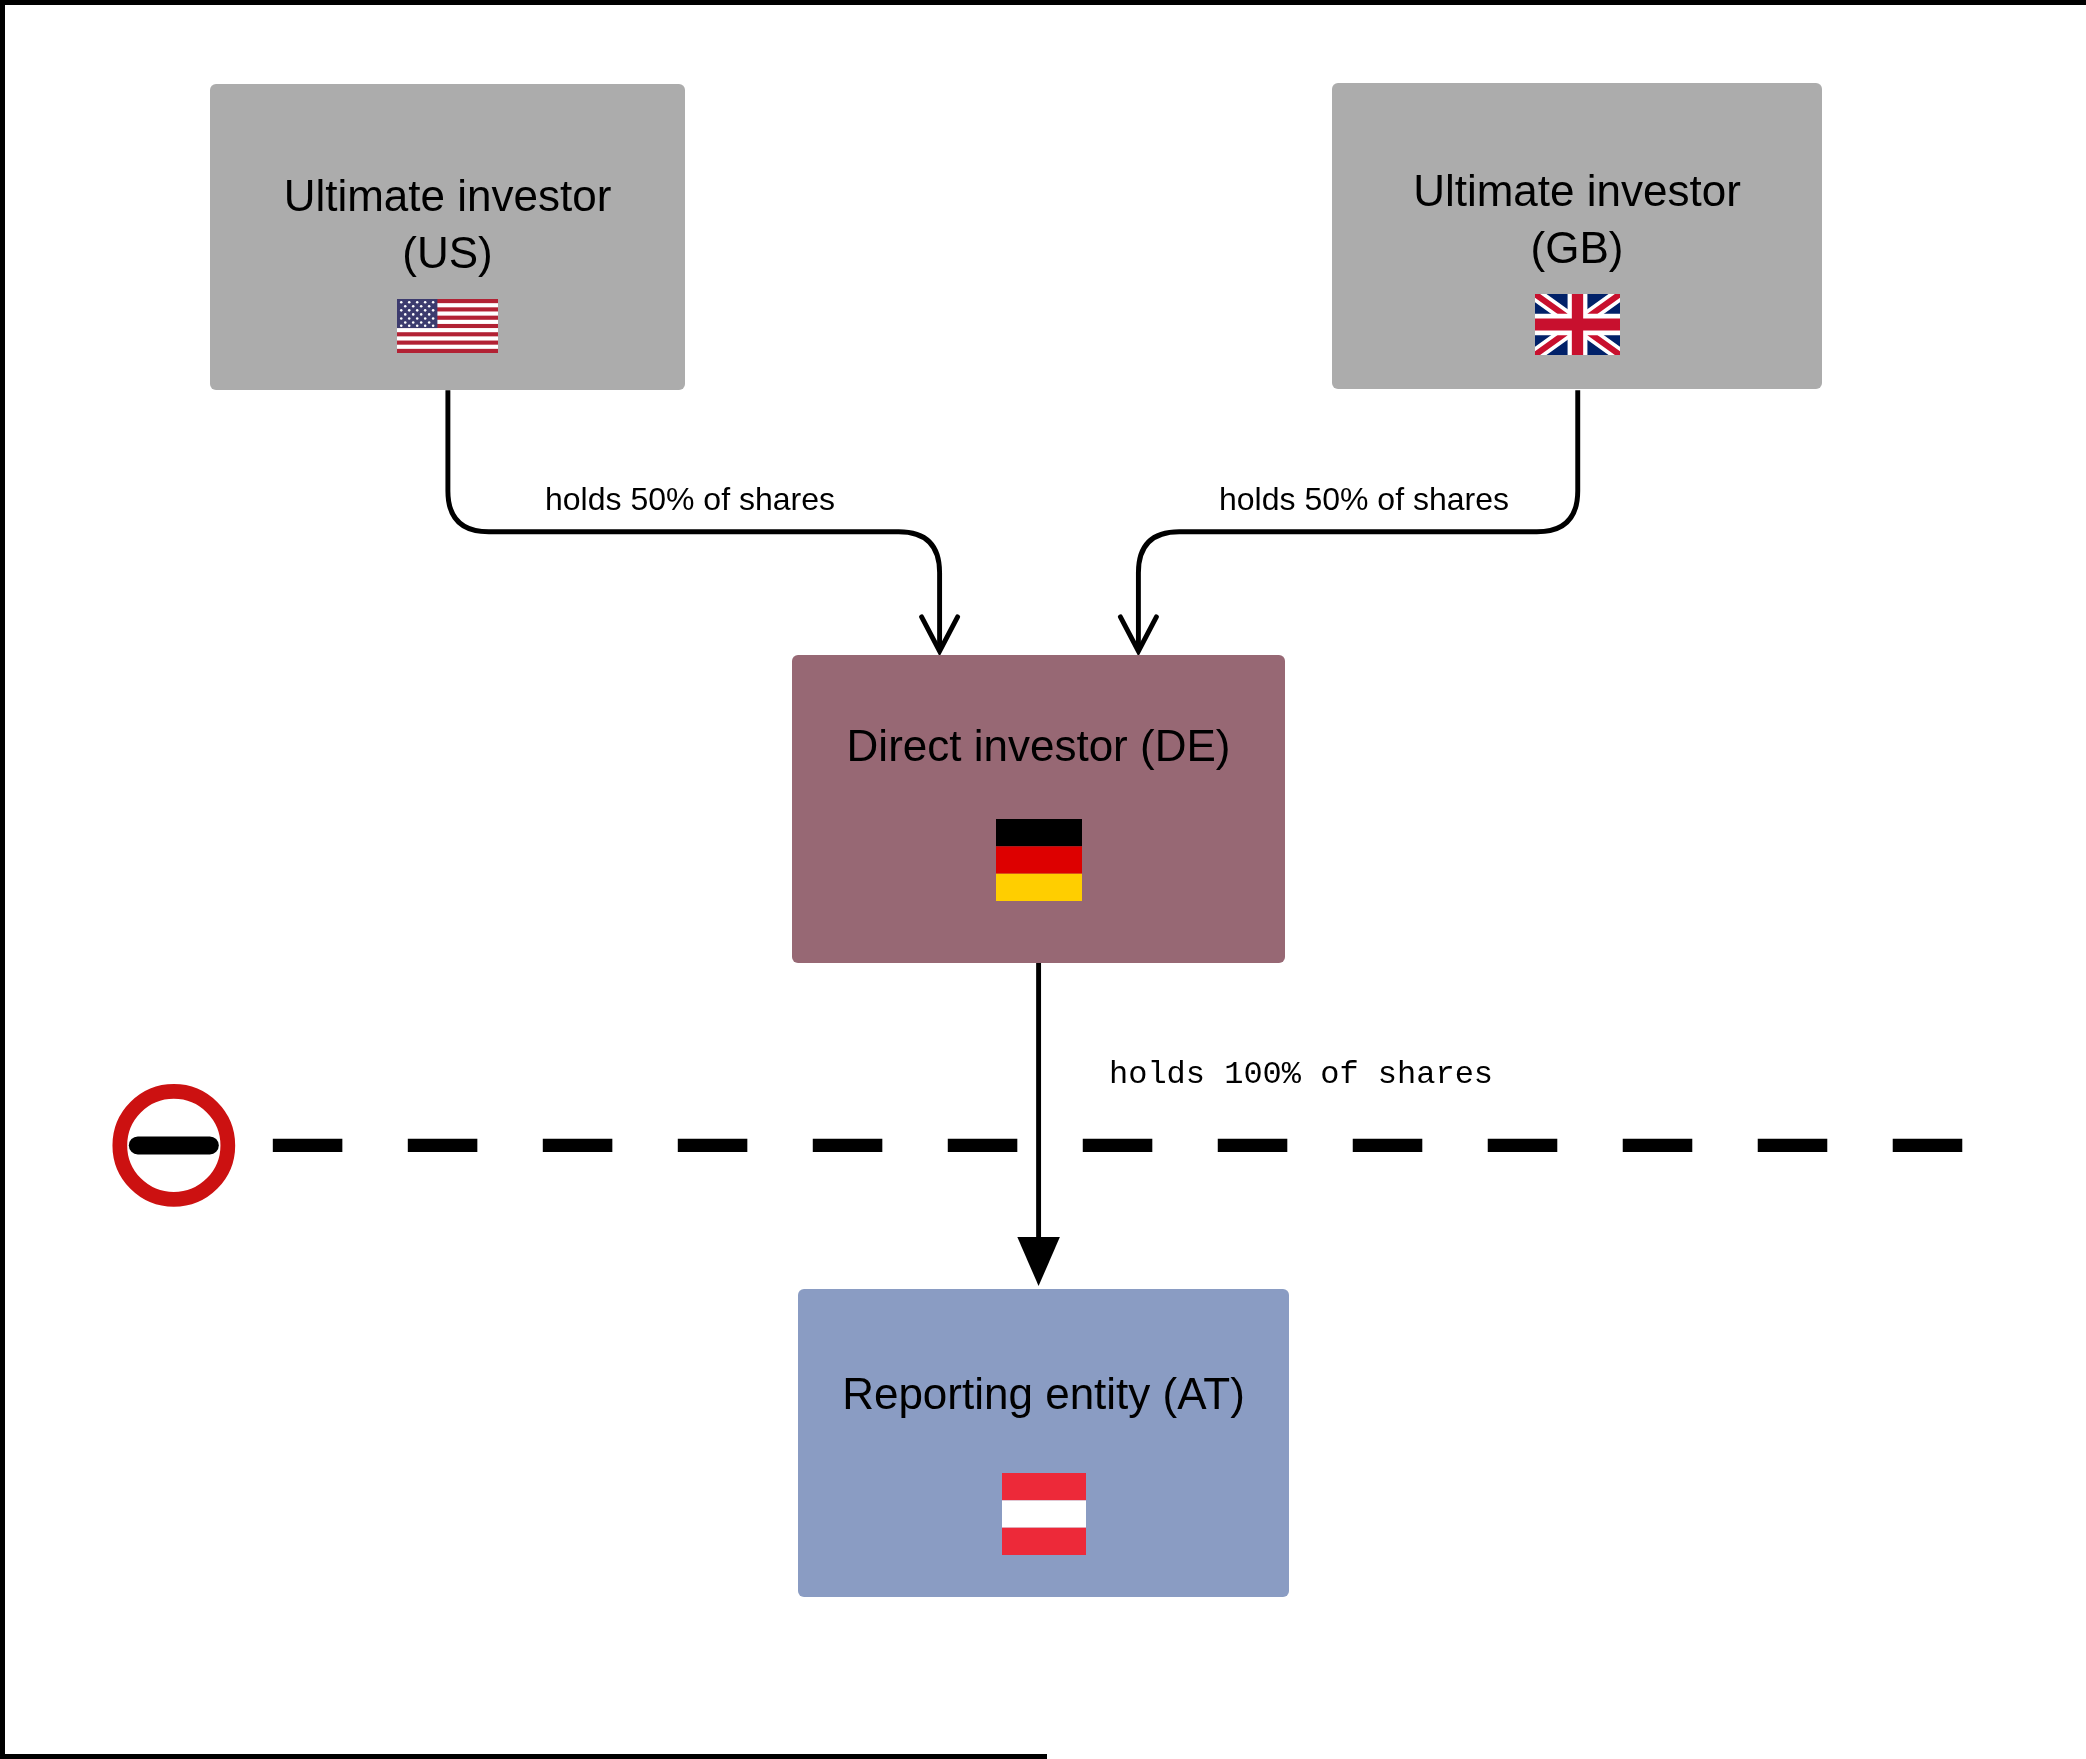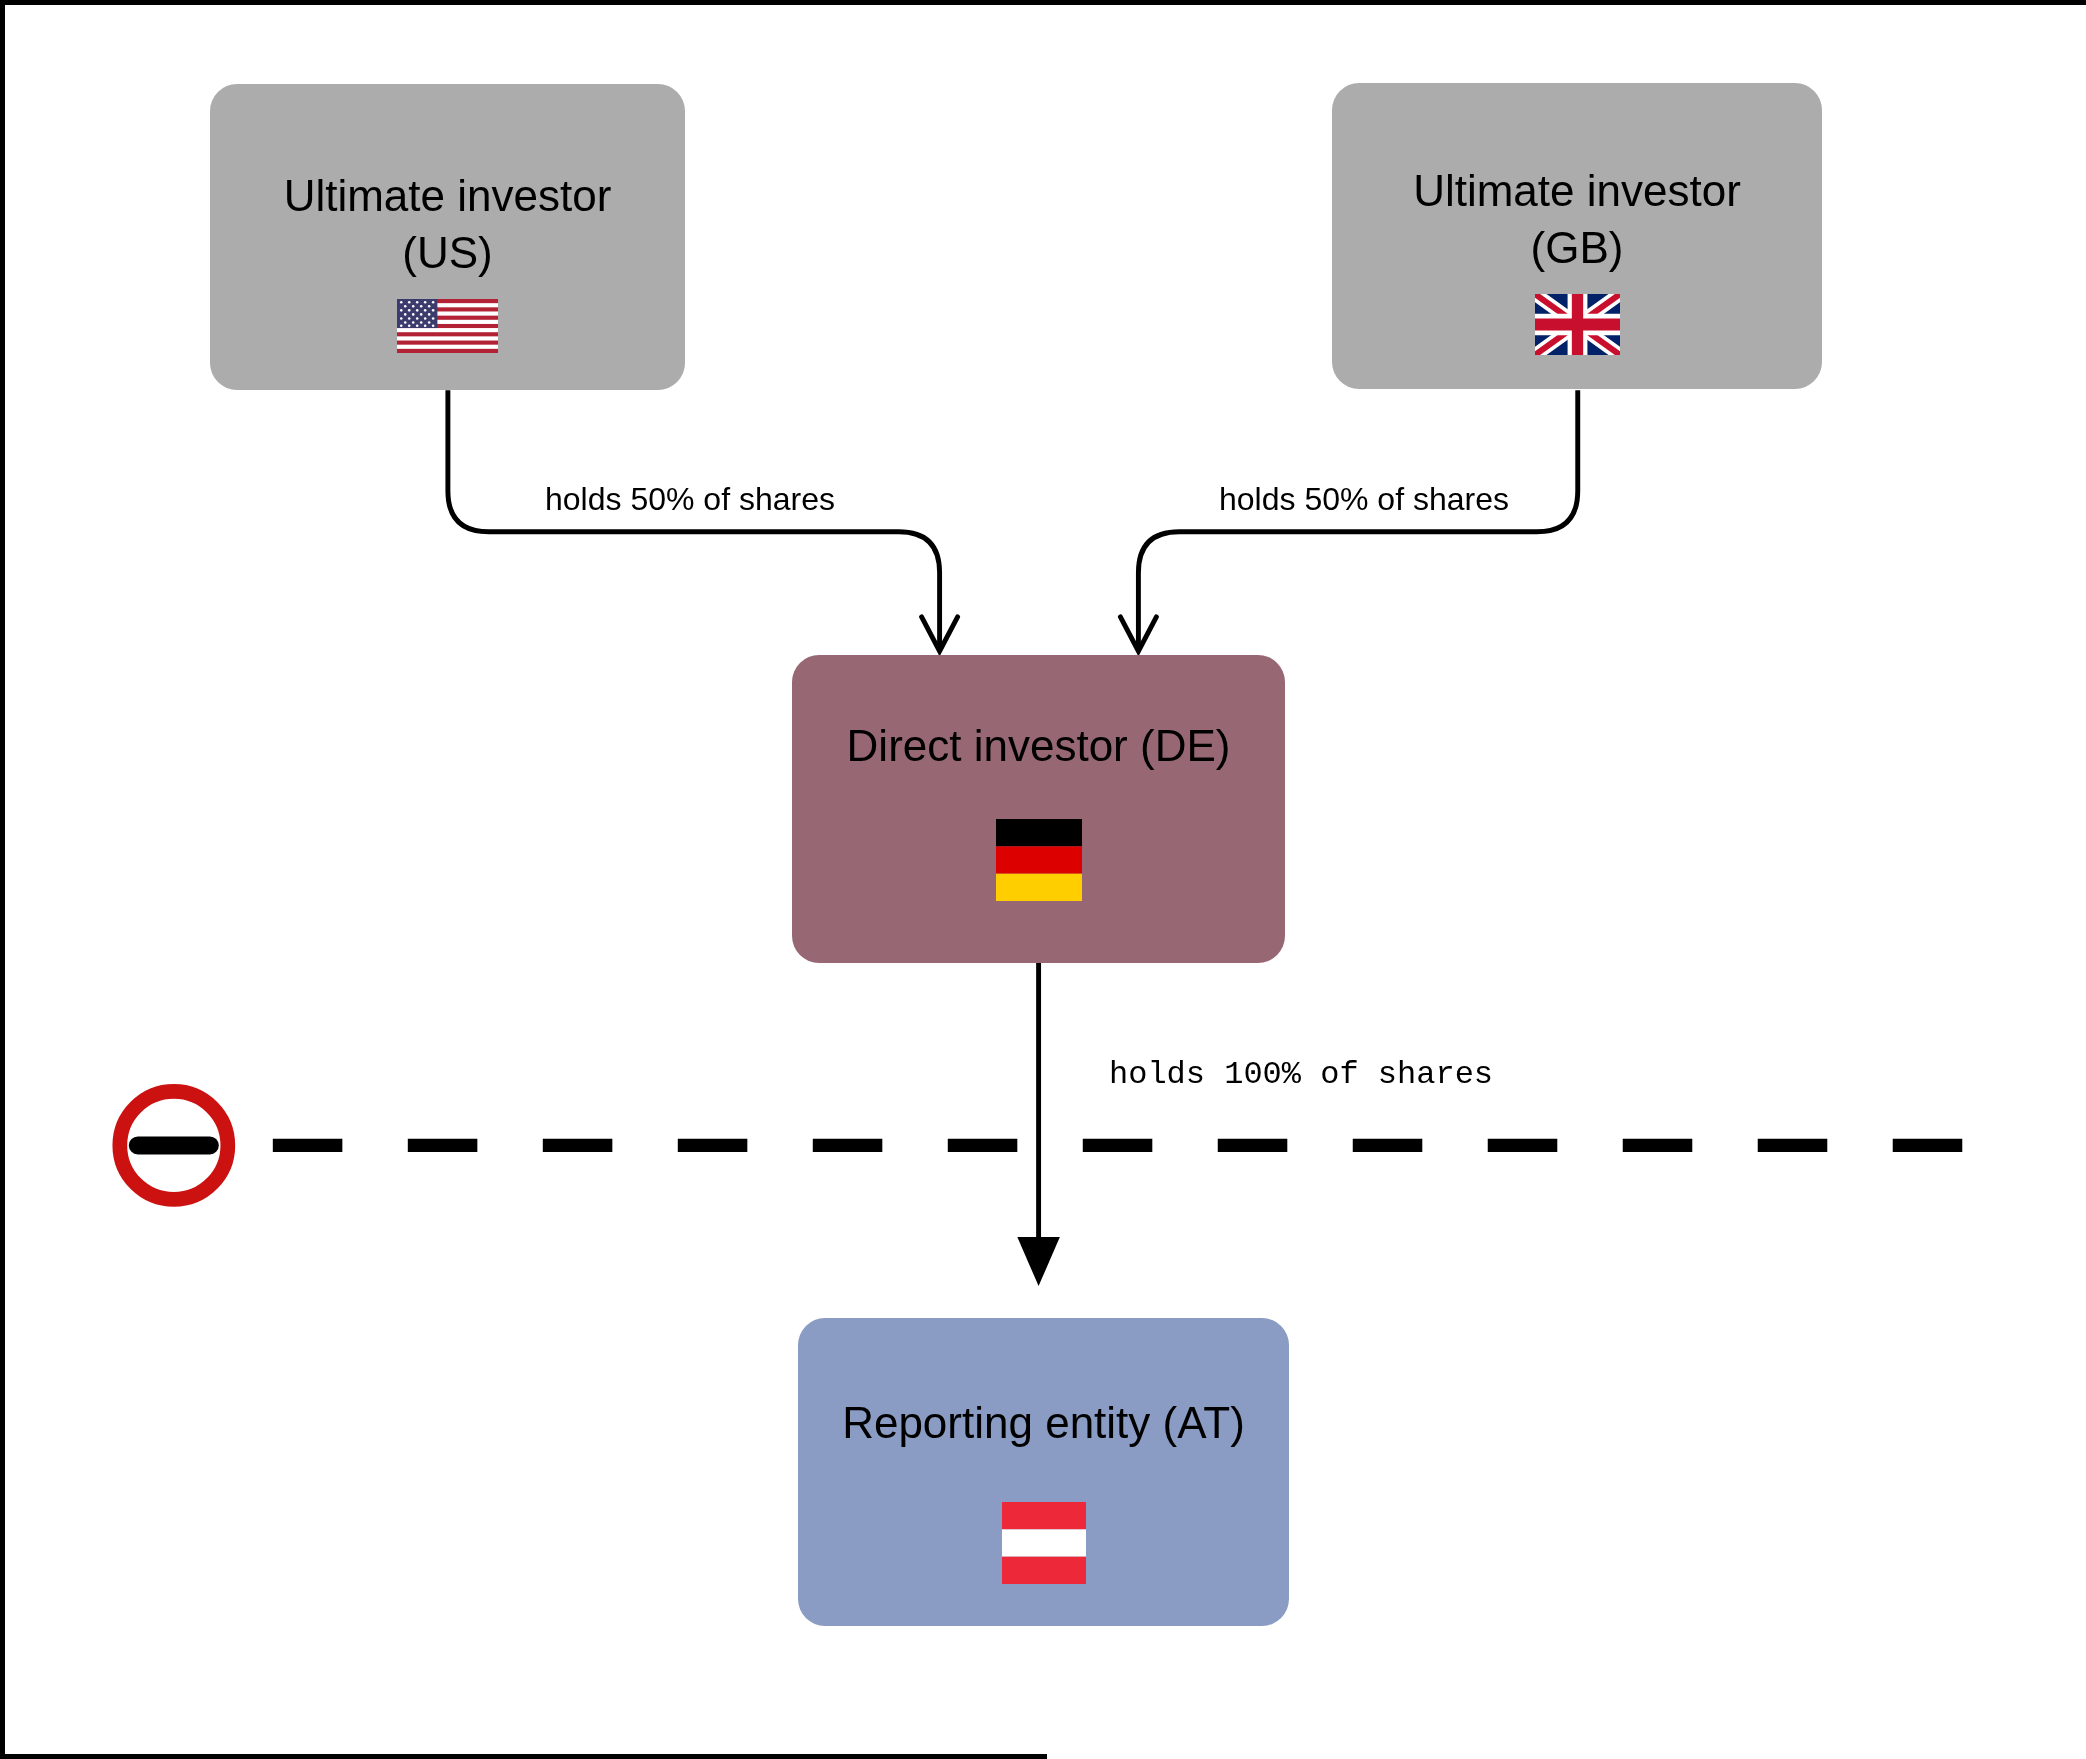--- a/index.html
+++ b/index.html
@@ -25,29 +25,29 @@
   .frame-top{left:0;top:0;width:2087px;height:4.9px;}
   .frame-left{left:0;top:0;width:4.9px;height:1759px;}
   .frame-bottom{left:0;top:1754px;width:1047px;height:4.9px;}
 
   
   #connector-layer{position:absolute;left:0;top:0;width:2087px;height:1759px;}
 
   
   .node{
     position:absolute;
-    border-radius:27px;
+    border-radius:6px;
     display:flex;flex-direction:column;align-items:center;
     text-align:center;
     box-sizing:border-box;
   }
   .node-us{left:210px;top:84px;width:475px;height:306px;background:var(--c-investor);padding-top:45px;justify-content:center;row-gap:18px;}
   .node-gb{left:1332px;top:83px;width:490px;height:306px;background:var(--c-investor);padding-top:45px;justify-content:center;row-gap:18px;}
   .node-de{left:792px;top:655px;width:493px;height:308px;background:var(--c-direct);justify-content:center;row-gap:45px;}
-  .node-at{left:798px;top:1289px;width:491px;height:308px;background:var(--c-reporting);padding-top:33px;justify-content:center;row-gap:51px;margin-top:29px;}
+  .node-at{left:798px;top:1289px;width:491px;height:308px;background:var(--c-reporting);padding-top:33px;justify-content:center;row-gap:51px;}
 
   .node-title{
     font-size:44px;
     line-height:57px;
     color:var(--c-text);
     white-space:nowrap;
   }
 
   .flag{display:block;}
   .flag-us{width:101px;height:54px;}

